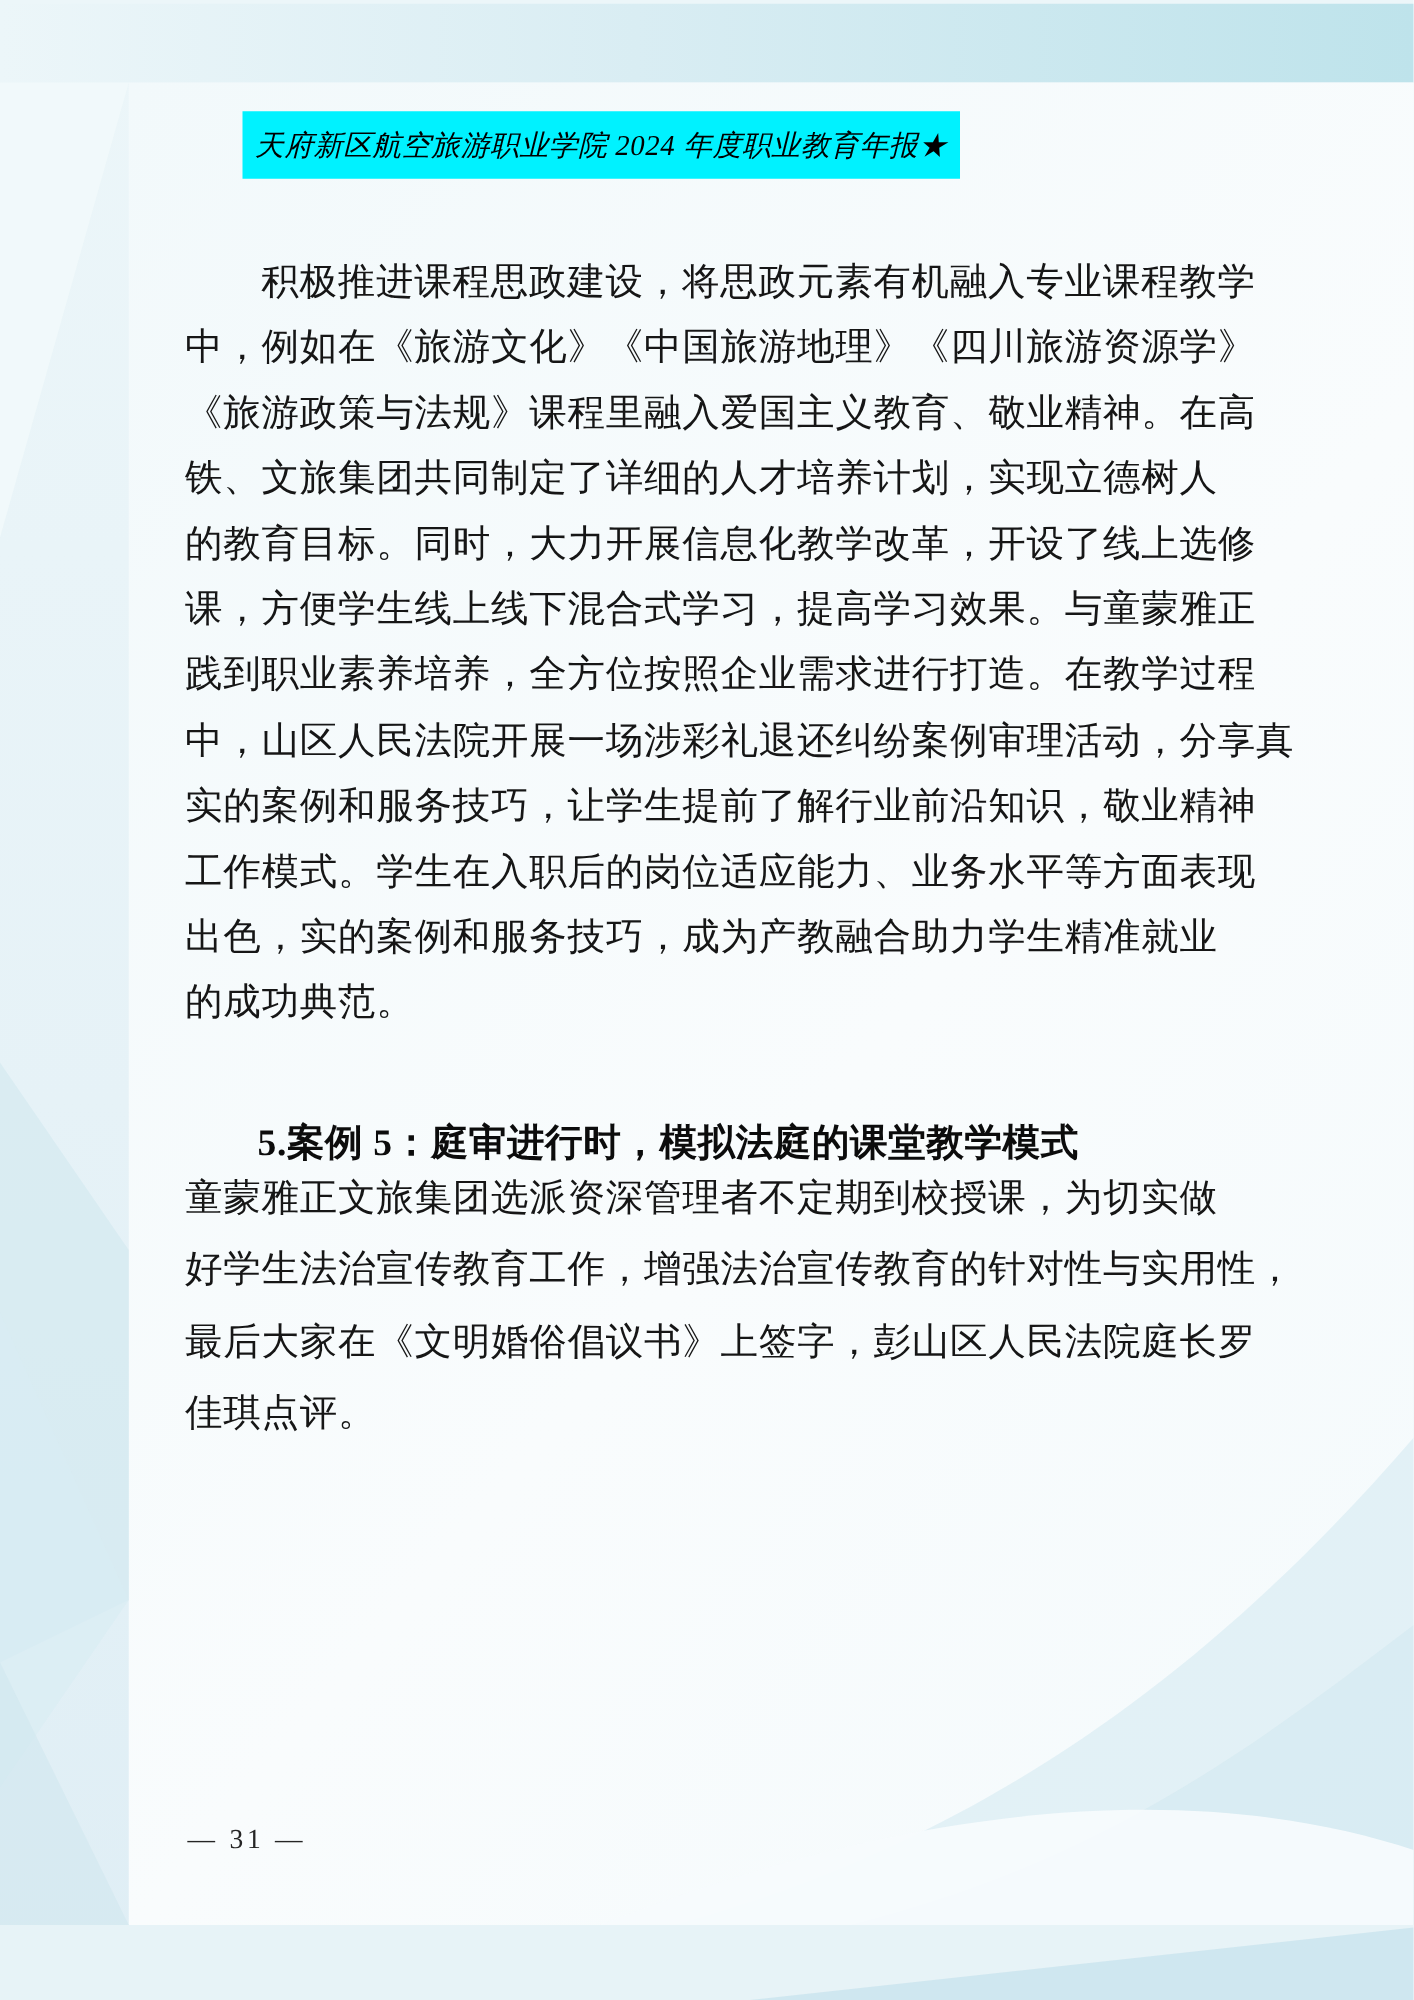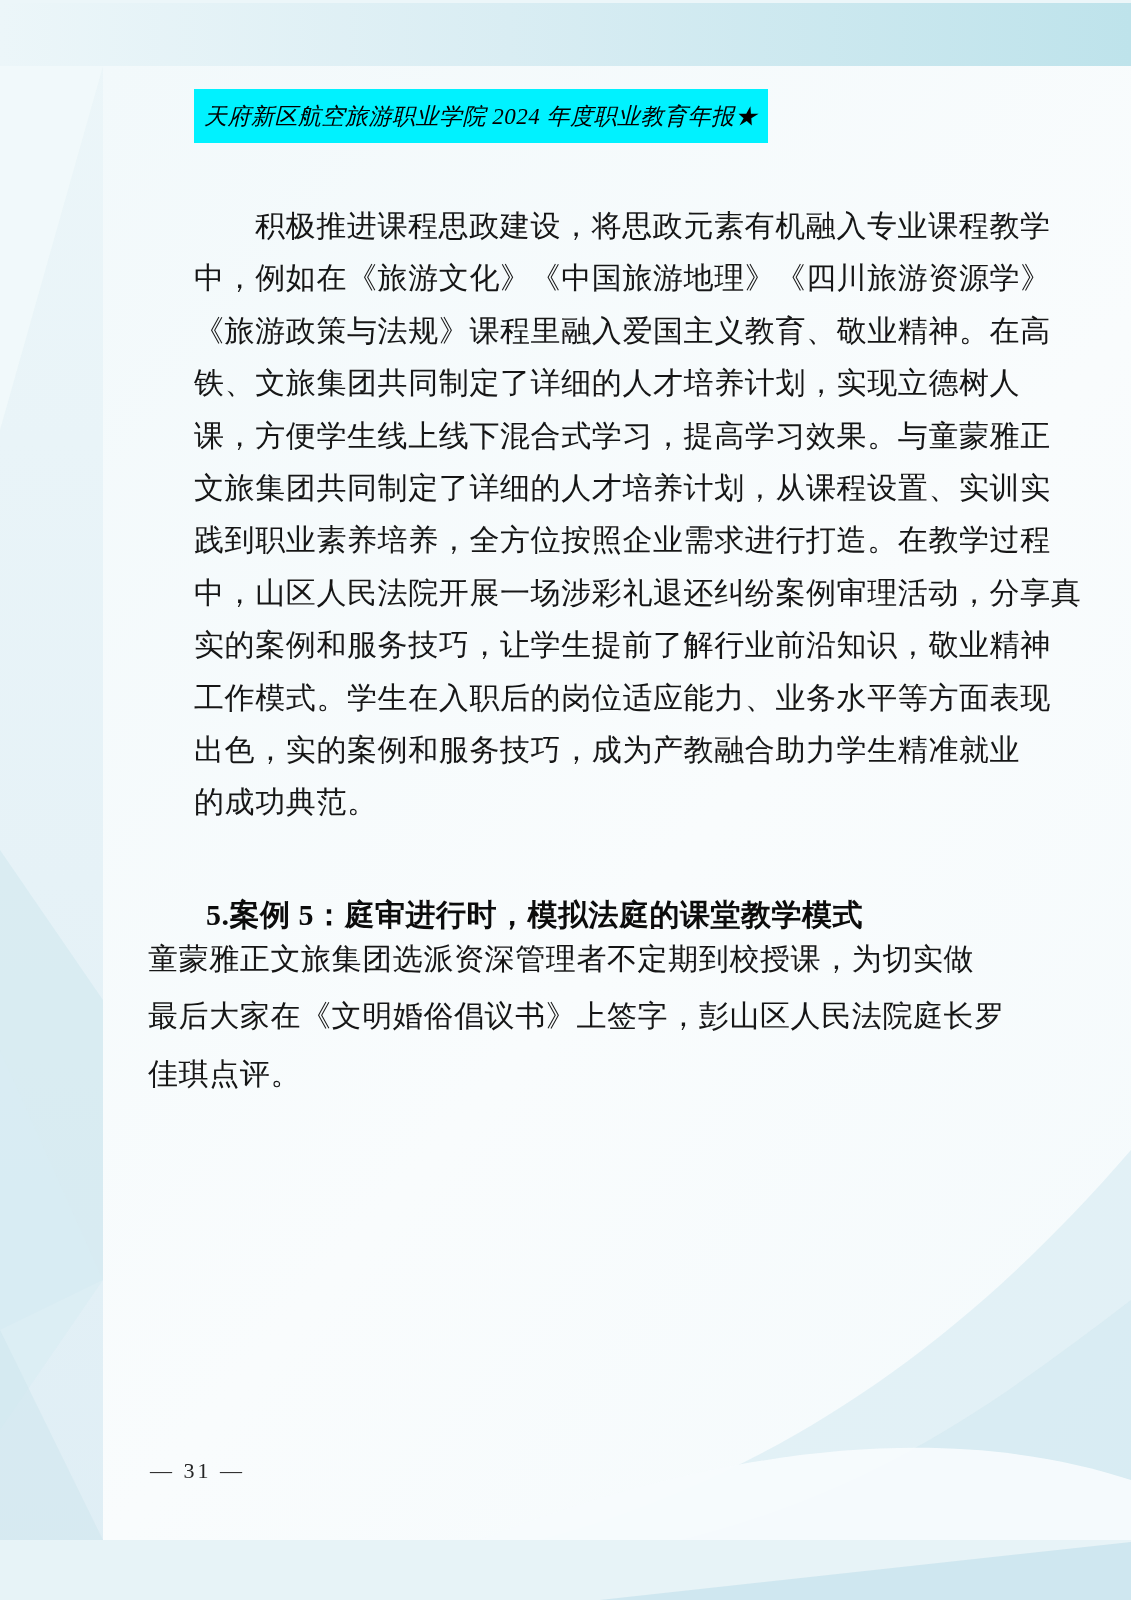--- a/index.html
+++ b/index.html
@@ -28,21 +28,21 @@
   }
   .header-badge span{
     font-size:23px;color:#000;letter-spacing:0.5px;white-space:nowrap;
     font-style:italic;
   }
   .para{position:absolute;left:148px;width:860px;color:#161616;}
   .para .tline{
     white-space:nowrap;font-size:30px;letter-spacing:0.6px;color:#161616;
   }
   .para1{top:200px;}
-  .para1 .tline{line-height:52.4px;height:52.4px;margin-left:46px;}
+  .para1 .tline{line-height:52.4px;height:52.4px;}
   .para2{top:930px;}
   .para2 .tline{line-height:57.4px;height:57.4px;}
   .indent{padding-left:61px;}
   .case-heading{
     position:absolute;left:148px;top:893px;width:860px;
     padding-left:58px;
     font-size:30px;font-weight:bold;color:#0c0c0c;
     letter-spacing:0.5px;white-space:nowrap;line-height:44px;
   }
   .page-number{
@@ -79,34 +79,35 @@
 
     <div class="header-badge">
       <span>天府新区航空旅游职业学院 2024 年度职业教育年报★</span>
     </div>
 
     <div class="para para1">
       <div class="tline indent">积极推进课程思政建设，将思政元素有机融入专业课程教学</div>
       <div class="tline">中，例如在《旅游文化》《中国旅游地理》《四川旅游资源学》</div>
       <div class="tline">《旅游政策与法规》课程里融入爱国主义教育、敬业精神。在高</div>
       <div class="tline">铁、文旅集团共同制定了详细的人才培养计划，实现立德树人</div>
+      <div class="tline">的教育目标。同时，大力开展信息化教学改革，开设了线上选修</div>
       <div class="tline">课，方便学生线上线下混合式学习，提高学习效果。与童蒙雅正</div>
-      <div class="tline">文旅集团共同制定了详细的人才培养计划，从课程设置、实训实</div>
       <div class="tline">践到职业素养培养，全方位按照企业需求进行打造。在教学过程</div>
       <div class="tline">中，山区人民法院开展一场涉彩礼退还纠纷案例审理活动，分享真</div>
       <div class="tline">实的案例和服务技巧，让学生提前了解行业前沿知识，敬业精神</div>
       <div class="tline">工作模式。学生在入职后的岗位适应能力、业务水平等方面表现</div>
       <div class="tline">出色，实的案例和服务技巧，成为产教融合助力学生精准就业</div>
       <div class="tline">的成功典范。</div>
     </div>
 
     <div class="case-heading">5.案例 5：庭审进行时，模拟法庭的课堂教学模式</div>
 
     <div class="para para2">
       <div class="tline">童蒙雅正文旅集团选派资深管理者不定期到校授课，为切实做</div>
+      <div class="tline">好学生法治宣传教育工作，增强法治宣传教育的针对性与实用性，</div>
       <div class="tline">最后大家在《文明婚俗倡议书》上签字，彭山区人民法院庭长罗</div>
       <div class="tline">佳琪点评。</div>
     </div>
 
     <div class="page-number">— 31 —</div>
 
   </div>
 </div>
 
 </body></html>

